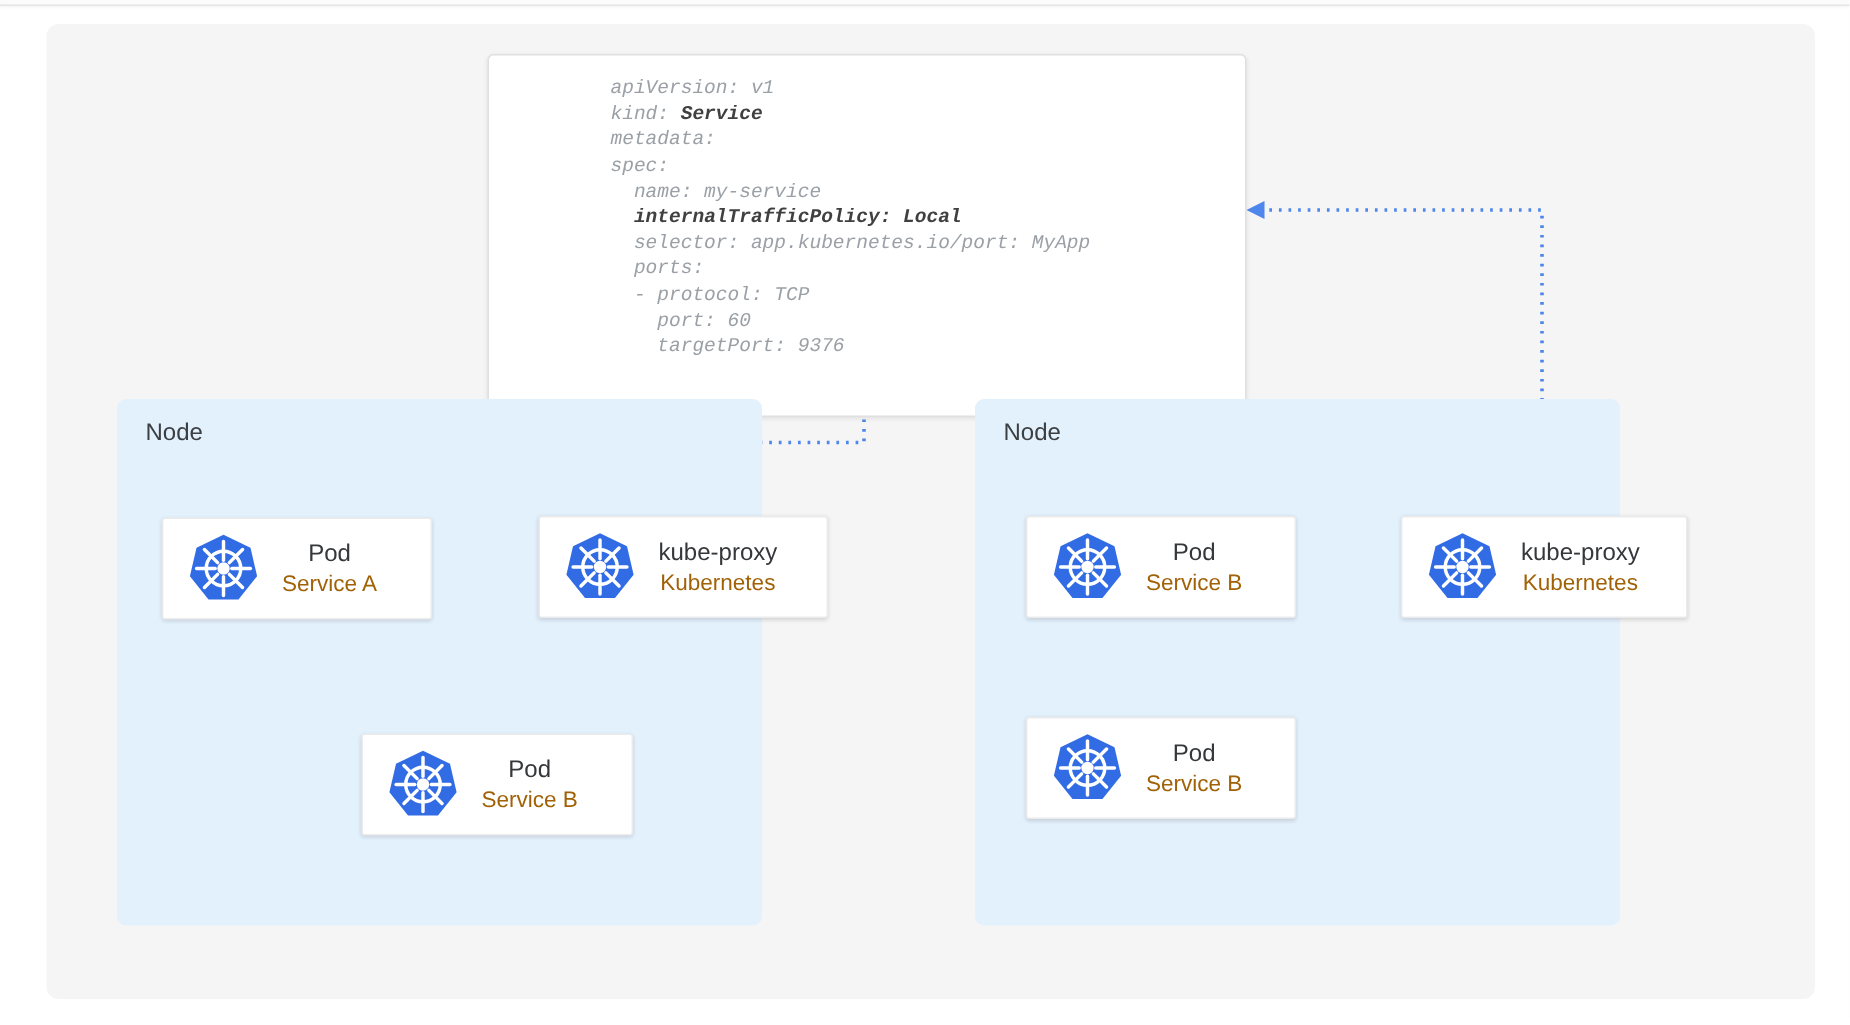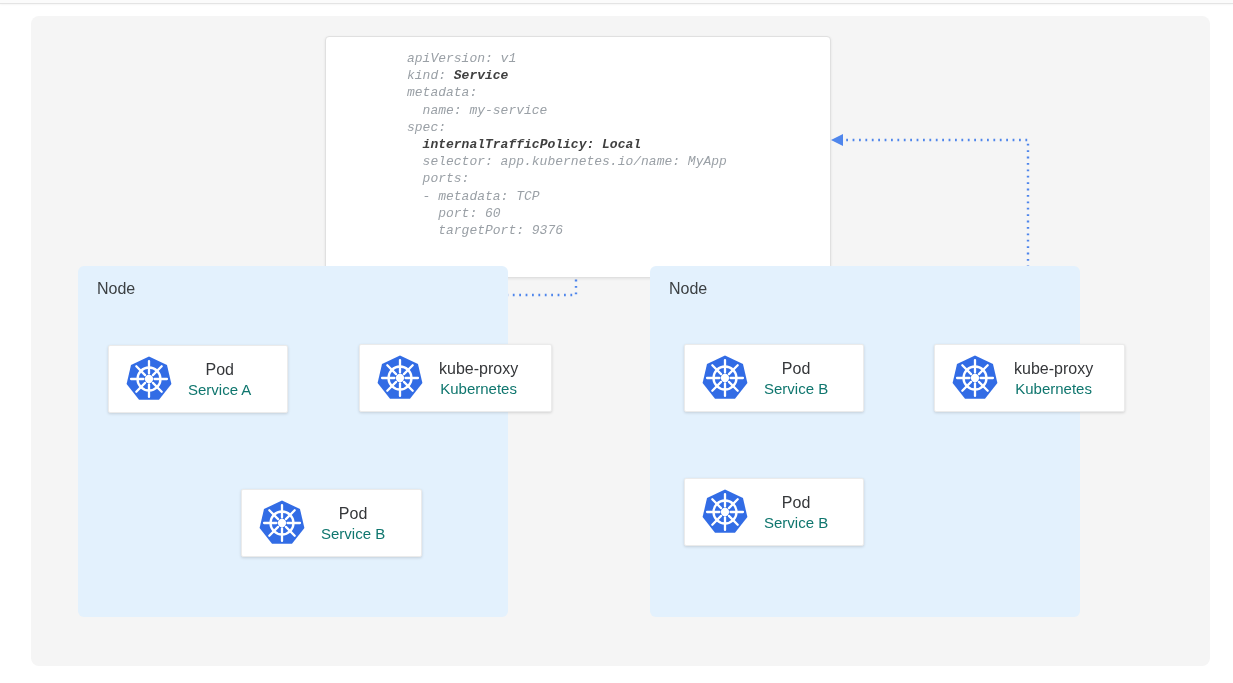--- a/index.html
+++ b/index.html
@@ -59,21 +59,21 @@
     border: 1px solid #ebebeb;
     border-radius: 2px;
     box-shadow: 0 1px 3px rgba(0,0,0,0.14);
     display: flex; align-items: center;
     padding-left: 17px;
     text-align: center;
   }
   .entity-card .icon-wrap { width: 46px; height: 46px; flex: 0 0 auto; }
   .entity-card .texts { margin-left: 16px; display: flex; flex-direction: column; }
   .card-title { font-size: 16px; line-height: 21px; color: #35373a; }
-  .card-subtitle { font-size: 15px; line-height: 20px; color: #0f766e; }
+  .card-subtitle { font-size: 15px; line-height: 20px; color: #a16207; }
   svg.overlay {
     position: absolute; left: 0; top: 0;
     width: 1179px; height: 650px;
     pointer-events: none;
   }
   .solid-line { stroke: var(--accent, #3b78e7); stroke-width: 2; fill: none; }
   .solid-head { fill: var(--accent, #3b78e7); }
   .dot-line   { stroke: var(--accent-dotted, #4f86ec); stroke-width: 2.4; fill: none; stroke-dasharray: 1.8 4.6; }
   .dot-head   { fill: var(--accent-dotted, #4f86ec); }
 </style>
@@ -100,26 +100,26 @@
     <g>
       <path class="dot-line" d="M997,328 V124 H812"></path>
       <polygon class="dot-head" points="800,124 812,118 812,130"></polygon>
     </g>
   </svg>
 
   <div class="yaml-card" id="yaml-card">
       <div class="yaml-line"><span>apiVersion: v1</span></div>
       <div class="yaml-line"><span>kind: </span><span class="bold">Service</span></div>
       <div class="yaml-line"><span>metadata:</span></div>
+      <div class="yaml-line"><span>spec:</span></div>
       <div class="yaml-line"><span>  name: my-service</span></div>
-      <div class="yaml-line"><span>spec:</span></div>
       <div class="yaml-line"><span>  </span><span class="bold">internalTrafficPolicy: Local</span></div>
-      <div class="yaml-line"><span>  selector: app.kubernetes.io/name: MyApp</span></div>
+      <div class="yaml-line"><span>  selector: app.kubernetes.io/port: MyApp</span></div>
       <div class="yaml-line"><span>  ports:</span></div>
-      <div class="yaml-line"><span>  - metadata: TCP</span></div>
+      <div class="yaml-line"><span>  - protocol: TCP</span></div>
       <div class="yaml-line"><span>    port: 60</span></div>
       <div class="yaml-line"><span>    targetPort: 9376</span></div>
     </div>
 
   <div class="node-box left">
     <div class="node-label">Node</div>
     <div class="cards" id="node-0-cards">
         <div class="entity-card" style="left: 30px; top: 79px; width: 180px;">
           <div class="icon-wrap"><svg viewBox="0 0 100 100" width="46" height="46">
               <polygon fill="var(--k8s-blue,#326ce5)" points="50,1 89.1,19.8 98.7,61.1 71.7,95 28.3,95 1.3,61.1 10.9,19.8"></polygon>

